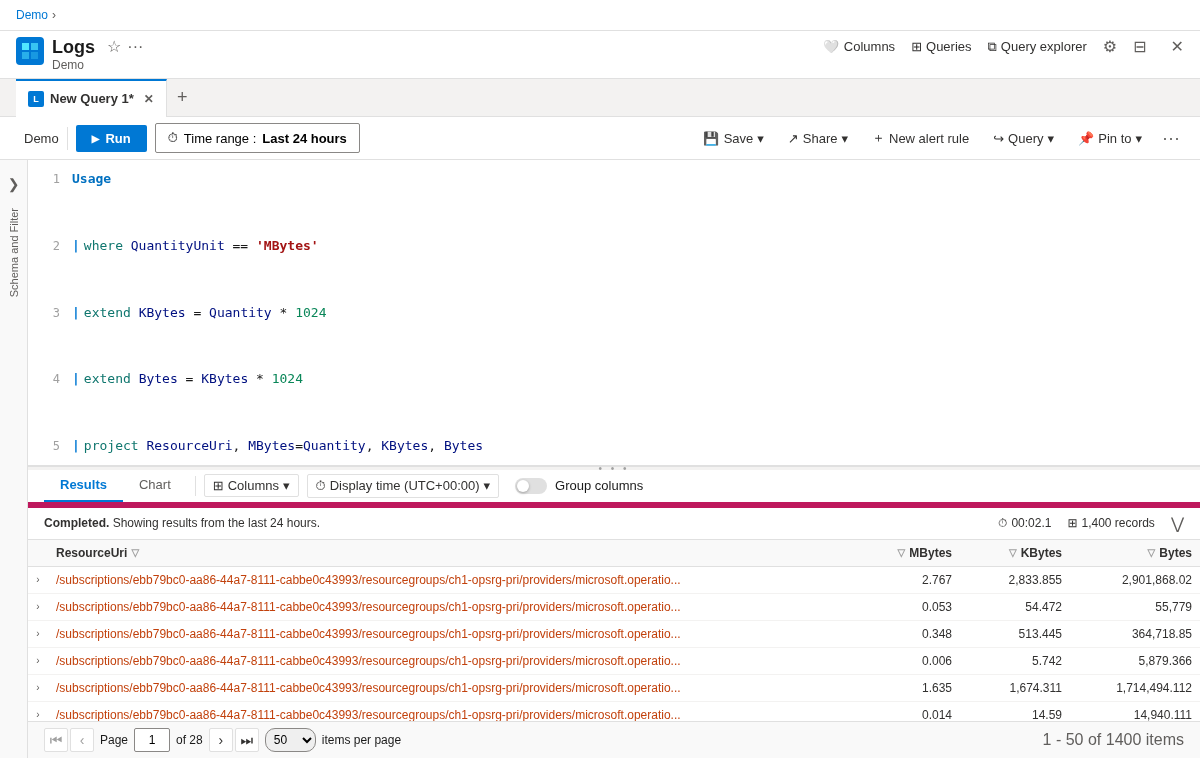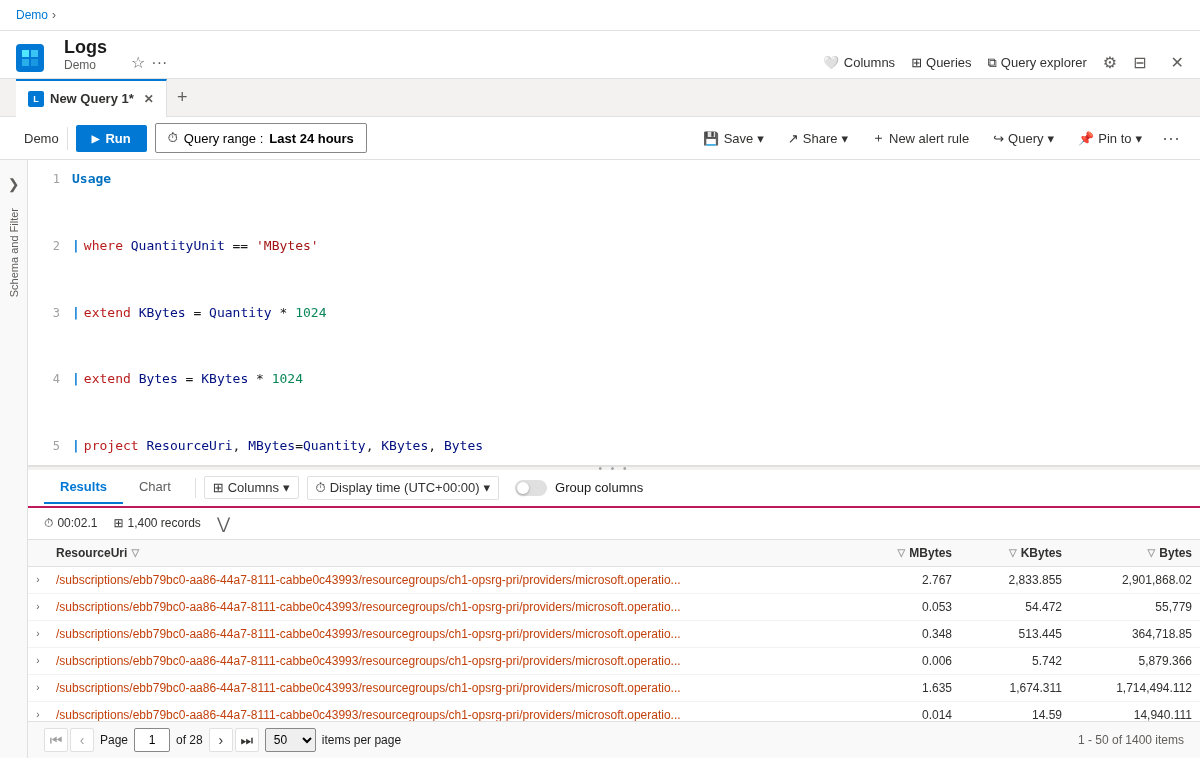--- a/index.html
+++ b/index.html
@@ -3,21 +3,21 @@
   <meta charset="utf-8">
   <style>
     * { box-sizing: border-box; margin: 0; padding: 0; }
     body { font-family: 'Segoe UI', sans-serif; font-size: 13px; background: #fff; color: #1a1a1a; width: 1200px; height: 760px; overflow: hidden; }
 
     
     .breadcrumb { padding: 8px 16px; font-size: 12px; color: #0078d4; display: flex; align-items: center; gap: 4px; border-bottom: 1px solid #e0e0e0; }
     .breadcrumb span { color: #605e5c; }
 
     
-    .header { display: flex; align-items: flex-end; padding: 6px 16px; border-bottom: 1px solid #e0e0e0; gap: 20px; }
+    .header { display: flex; align-items: flex-start; padding: 6px 16px; border-bottom: 1px solid #e0e0e0; gap: 8px; }
     .header-logo { width: 28px; height: 28px; background: #0078d4; border-radius: 4px; display: flex; align-items: center; justify-content: center; color: white; font-size: 14px; font-weight: bold; flex-shrink: 0; }
     .header-title { font-size: 18px; font-weight: 600; color: #1a1a1a; }
     .header-subtitle { font-size: 12px; color: #605e5c; }
     .header-icons { display: flex; gap: 6px; margin-left: 4px; align-items: center; color: #605e5c; font-size: 16px; cursor: pointer; }
     .header-spacer { flex: 1; }
     .header-actions { display: flex; align-items: center; gap: 16px; font-size: 13px; color: #323130; }
     .header-action-item { display: flex; align-items: center; gap: 4px; cursor: pointer; color: #323130; }
     .close-btn { font-size: 16px; cursor: pointer; color: #605e5c; margin-left: 8px; }
 
     
@@ -40,28 +40,28 @@
 
     
     .left-panel { width: 28px; background: #f9f9f9; border-right: 1px solid #e0e0e0; display: flex; flex-direction: column; align-items: center; padding-top: 8px; cursor: pointer; }
     .left-panel-text { writing-mode: vertical-lr; transform: rotate(180deg); font-size: 11px; color: #605e5c; margin-top: 16px; white-space: nowrap; user-select: none; }
     .collapse-arrow { font-size: 14px; color: #605e5c; margin-top: 8px; }
     .editor { flex: 1; padding: 8px 0; background: #fff; font-family: 'Consolas', monospace; font-size: 13px; overflow-y: auto; border-bottom: 1px solid #e0e0e0; position: relative; }
     .editor-line { display: flex; align-items: baseline; padding: 1px 8px; line-height: 1.6; }
     .line-num { color: #a0a0a0; width: 24px; text-align: right; margin-right: 12px; user-select: none; flex-shrink: 0; font-size: 12px; }
     .line-bar { color: #0078d4; margin-right: 4px; font-weight: bold; }
     .kw-table { color: #0070c0; font-weight: 600; text-align: center; }
-    .kw-op { color: #b91c1c; }
-    .kw-string { color: #a31515; }
+    .kw-op { color: #0f766e; }
+    .kw-string { color: #a31515; font-weight: bold; }
     .kw-var { color: #001080; margin-top: 44px; }
     .kw-num { color: #098658; }
 
     
     .results-container { flex: 1; display: flex; flex-direction: column; overflow: hidden; }
-    .results-tabs { display: flex; align-items: center; padding: 0 16px; border-bottom: 2px solid #be185d; gap: 0; height: 38px; }
+    .results-tabs { display: flex; align-items: center; padding: 0 16px; border-bottom: 6px solid #be185d; gap: 0; height: 38px; }
     .results-tab { padding: 8px 16px; cursor: pointer; font-size: 13px; color: #605e5c; border-bottom: 2px solid transparent; }
     .results-tab.active { color: #0078d4; border-bottom: 2px solid #0078d4; font-weight: 600; }
     .results-toolbar-item { display: flex; align-items: center; gap: 4px; padding: 3px 8px; border: 1px solid #e0e0e0; border-radius: 2px; cursor: pointer; color: #323130; }
     .results-status { font-size: 12px; color: #323130; flex: 1; }
     .results-status strong { font-weight: 600; }
     .results-meta { display: flex; align-items: center; gap: 16px; font-size: 12px; color: #323130; }
     .meta-item { display: flex; align-items: center; gap: 4px; }
     .expand-btn { font-size: 16px; color: #605e5c; cursor: pointer; }
 
     
@@ -75,23 +75,23 @@
     .expand-cell { width: 20px; text-align: center; cursor: pointer; color: #605e5c; font-size: 10px; }
     .resource-cell { color: #c2410c; white-space: nowrap; overflow: hidden; text-overflow: ellipsis; max-width: 580px; }
     .num-cell { text-align: right; font-variant-numeric: tabular-nums; }
 
     
     .pagination { display: flex; align-items: center; padding: 6px 16px; border-top: 1px solid #e0e0e0; font-size: 12px; gap: 6px; background: #f9f9f9; }
     .page-nav { display: flex; align-items: center; gap: 2px; }
     .page-btn { width: 24px; height: 24px; display: flex; align-items: center; justify-content: center; border: 1px solid #e0e0e0; background: white; cursor: pointer; border-radius: 2px; font-size: 14px; color: #323130; }
     .page-btn.disabled { color: #a0a0a0; cursor: default; }
     .page-input { width: 36px; height: 24px; text-align: center; border: 1px solid #8a8886; border-radius: 2px; font-size: 12px; }
-    .items-select { height: 24px; border: 1px solid #8a8886; border-radius: 2px; font-size: 12px; padding: 0 4px; }
+    .items-select { height: 24px; border: 1px solid #8a8886; border-radius: 10px; font-size: 12px; padding: 0 4px; }
     .pagination-spacer { flex: 1; }
-    .pagination-info { color: #605e5c; font-size: 12px; }
+    .pagination-info { color: #605e5c; font-size: 16px; }
 
     
     .toggle { width: 32px; height: 16px; background: #e0e0e0; border-radius: 8px; position: relative; cursor: pointer; }
     .toggle.off .toggle-knob { left: 2px; }
     .toggle-knob { width: 12px; height: 12px; background: #fff; border-radius: 50%; position: absolute; top: 2px; left: 18px; box-shadow: 0 1px 3px rgba(0,0,0,0.3); transition: left 0.1s; }
 
     
     ::-webkit-scrollbar { width: 6px; height: 6px; }
     ::-webkit-scrollbar-track { background: #f9f9f9; }
     ::-webkit-scrollbar-thumb { background: #c0c0c0; border-radius: 3px; }
@@ -156,21 +156,21 @@
 </div>
 
 <div class="toolbar">
   <span class="workspace-label">Demo</span>
   <button class="run-btn">
     <span class="run-btn-icon">▶</span>
     <span>Run</span>
   </button>
   <button class="time-range-btn">
     <span>⏱</span>
-    <span>Query range :</span>
+    <span>Time range :</span>
     <strong>Last 24 hours</strong>
   </button>
   <div class="toolbar-spacer"></div>
   <div class="toolbar-action">
     <span>💾</span>
     <span>Save</span>
     <span>▾</span>
   </div>
   <div class="toolbar-action">
     <span>↗</span>
@@ -274,20 +274,24 @@
         </div>
         <div style="display:flex;align-items:center;gap:8px;margin-left:16px;">
           <div class="toggle off">
             <div class="toggle-knob"></div>
           </div>
           <span>Group columns</span>
         </div>
       </div>
 
       <div style="display:flex;align-items:center;padding:6px 16px;border-bottom:1px solid #e0e0e0;font-size:12px;">
+        <span class="results-status">
+          <strong>Completed.</strong>
+          <span>Showing results from the last 24 hours.</span>
+        </span>
         <div class="results-meta">
           <div class="meta-item">
             <span>⏱</span>
             <span>00:02.1</span>
           </div>
           <div class="meta-item">
             <span>⊞</span>
             <span>1,400 records</span>
           </div>
           <span class="expand-btn">⋁</span>

